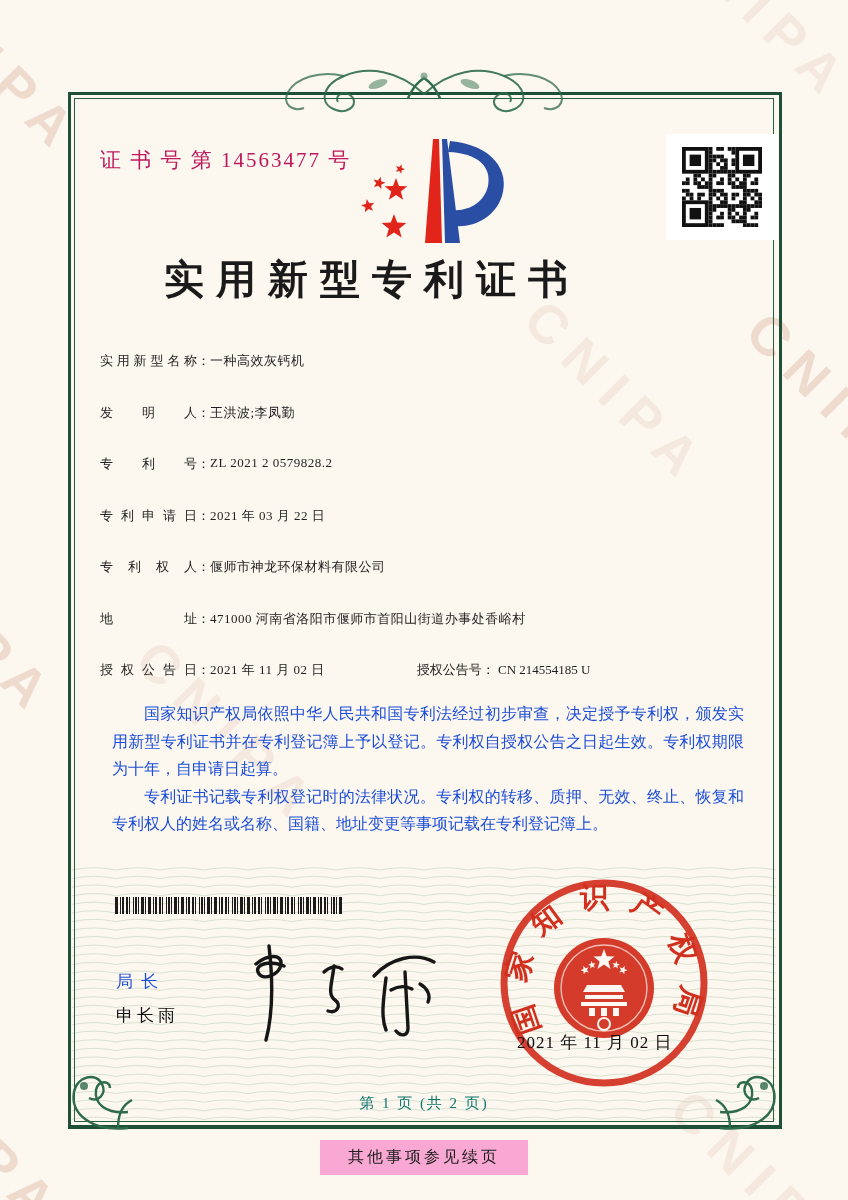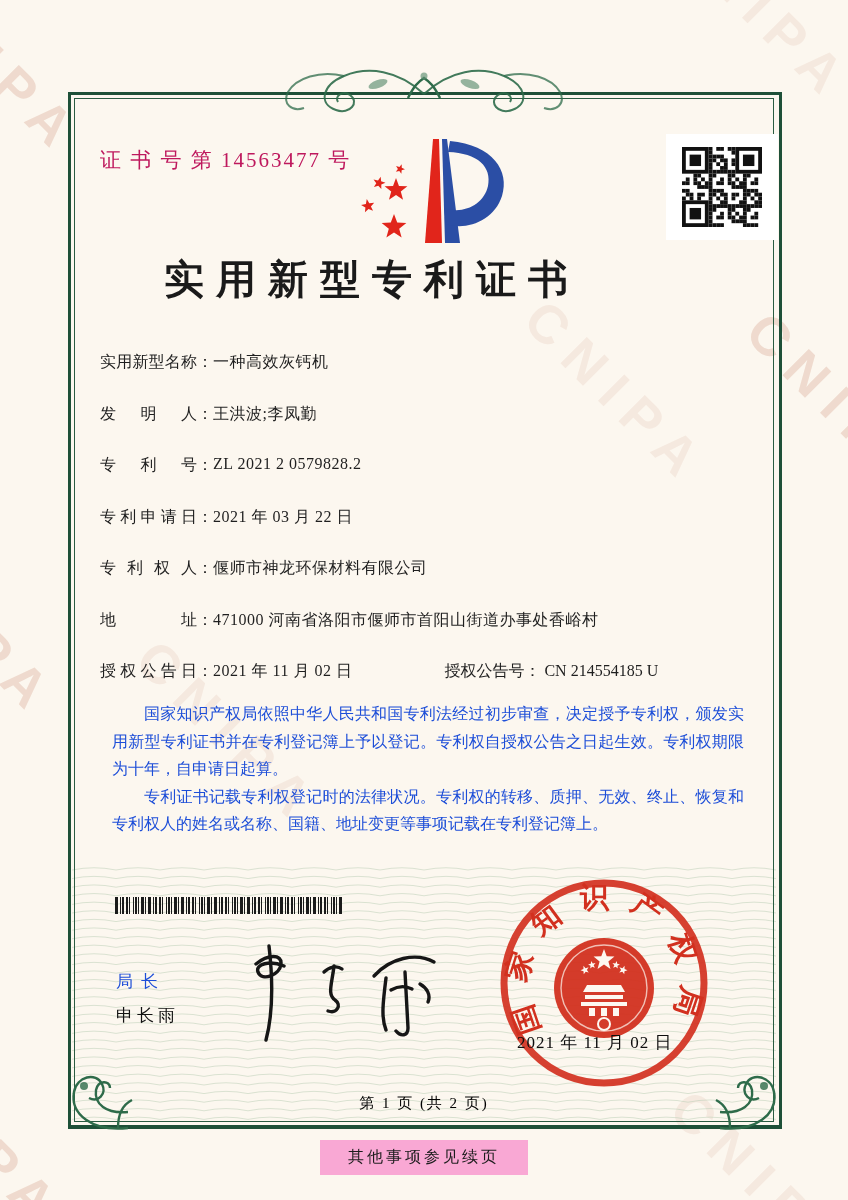--- a/index.html
+++ b/index.html
@@ -33,21 +33,21 @@
   
   .content{position:absolute;left:0;top:0;width:848px;height:1200px;z-index:4;}
   .cert-no{position:absolute;left:100px;top:146px;font-size:21px;letter-spacing:2px;color:#be185d;}
   .logo{position:absolute;left:338px;top:133px;width:178px;height:118px;}
   .qr-patch{position:absolute;left:666px;top:134px;width:112px;height:106px;background:#ffffff;}
   .qr{position:absolute;left:682px;top:147px;width:80px;height:80px;}
   .title{
     position:absolute;left:0;top:252px;width:744px;text-align:center;
     font-size:40px;font-weight:bold;letter-spacing:12px;color:#1a1a1a;
   }
-  .fields{position:absolute;left:100px;top:352px;width:648px;font-size:16px;color:#1f1f1f;}
+  .fields{position:absolute;left:100px;top:352px;width:648px;font-size:13px;color:#1f1f1f;}
   .frow{display:flex;align-items:flex-start;height:21px;margin-bottom:30.5px;white-space:nowrap;}
   .flabel{
     display:inline-block;width:97px;text-align:justify;text-align-last:justify;
     text-justify:inter-character;
   }
   .fcolon{display:inline-block;}
   .fvalue{display:inline-block;letter-spacing:0.5px;}
   .frow .second{margin-left:92px;}
   .body-text{
     position:absolute;left:112px;top:700px;width:632px;
@@ -58,21 +58,21 @@
   .signer-title{position:absolute;left:116px;top:970px;font-size:17px;letter-spacing:8px;color:#1d4ed8;}
   .signer-name{position:absolute;left:116px;top:1004px;font-size:17px;letter-spacing:4px;color:#111;}
   .signature{position:absolute;left:228px;top:942px;width:230px;height:105px;}
   .seal{position:absolute;left:497px;top:876px;width:214px;height:214px;z-index:5;}
   .seal-date{
     position:absolute;left:517px;top:1031px;width:178px;z-index:6;
     font-size:17px;color:#0e0e0e;letter-spacing:1px;white-space:nowrap;
   }
   .page-info{
     position:absolute;left:0;top:1094px;width:848px;text-align:center;
-    font-size:15px;letter-spacing:2px;color:#000000;z-index:5;
+    font-size:15px;letter-spacing:2px;color:#0f766e;z-index:5;
   }
   .footer-note-box{
     position:absolute;left:50%;top:1140px;transform:translateX(-50%);
     background:#f9a8d4;padding:7px 28px;z-index:5;
   }
   .footer-note{font-size:16px;letter-spacing:3px;color:#1d1d1d;white-space:nowrap;}
 </style>
 </head>
 <body>
 

